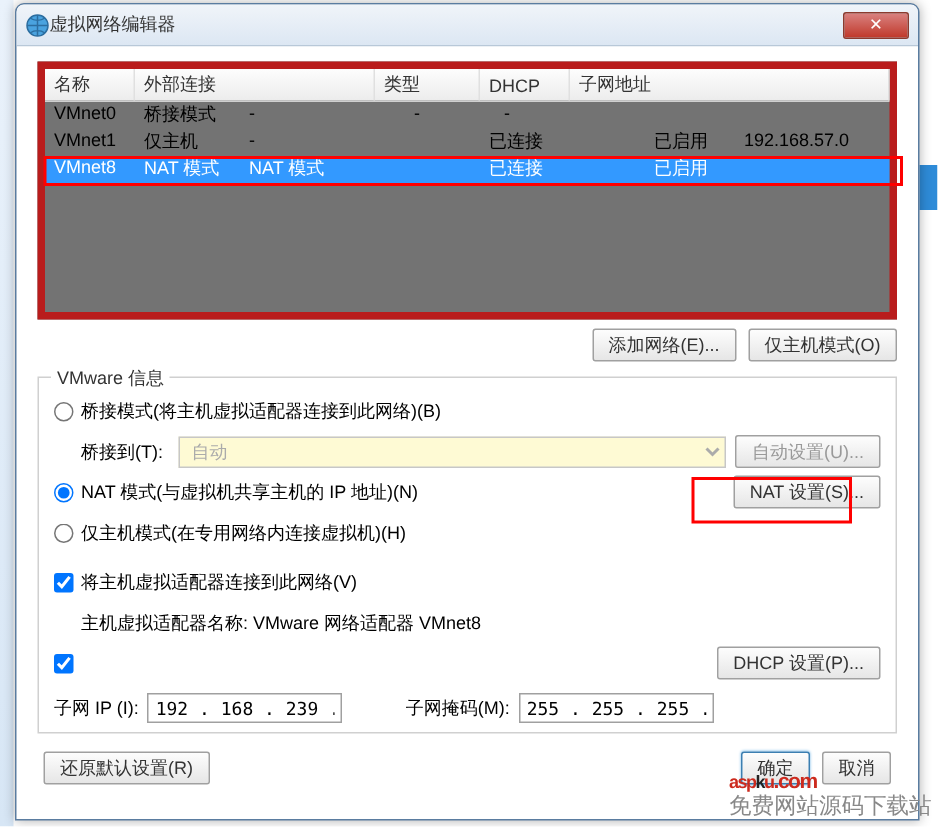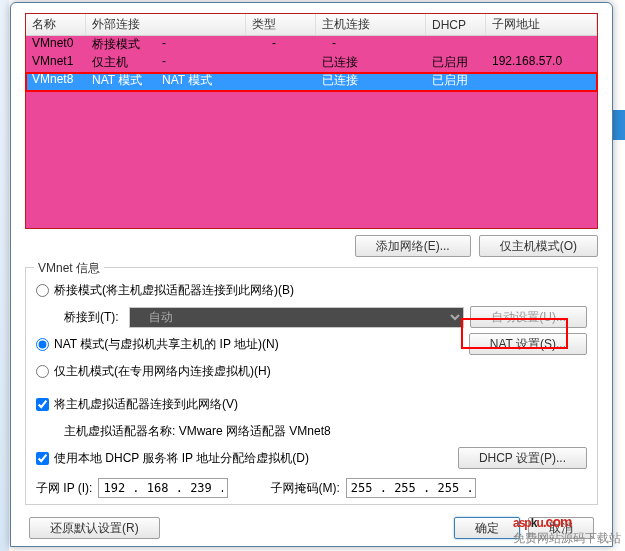--- a/index.html
+++ b/index.html
@@ -2,66 +2,73 @@
 <html><head>
 <meta charset="utf-8">
 <style>
 *{box-sizing:border-box;margin:0;padding:0;font-family:"Microsoft YaHei","SimSun",sans-serif;font-size:12px}
 body{background:#fff;width:625px;height:551px;position:relative;overflow:hidden}
 .window{position:absolute;left:10px;top:2px;width:603px;height:545px;background:#fff;border:1px solid #5a7ca0;border-radius:6px 6px 0 0;box-shadow:0 0 8px rgba(0,0,0,.3)}
 .titlebar{height:28px;background:linear-gradient(#f0f4f9,#dce7f3);border-bottom:1px solid #b8c8d8;display:flex;align-items:center;padding:0 6px;border-radius:5px 5px 0 0}
 .titlebar .title{flex:1;color:#333}
 .close-btn{width:44px;height:18px;background:linear-gradient(#d9817f,#c0392b);border:1px solid #8b3a2e;border-radius:2px;color:#fff;display:flex;align-items:center;justify-content:center;font-size:11px;cursor:pointer}
 .content{padding:10px 14px}
-.table-wrap{border:1px solid #b91c1c;height:216px;background:#ec4899;position:relative}
+.table-wrap{border:5px solid #b91c1c;height:172px;background:#737373;position:relative}
 .thead{display:flex;background:linear-gradient(#fdfdfd,#ececec);border-bottom:1px solid #d0d0d0;height:22px;align-items:center}
 .thead .col{padding:0 6px;border-right:1px solid #e0e0e0;height:100%;display:flex;align-items:center;color:#333}
 .tbody .row{display:flex;height:18px;align-items:flex-start}
 .tbody .row .col{padding:0 6px}
 .c-name{width:60px}.c-type{width:70px}.c-ext{width:160px}.c-host{width:110px}.c-dhcp{width:60px}.c-subnet{flex:1}
 .row.sel{background:#3399ff;color:#fff}
 .redbox1{position:absolute;left:-1px;top:58px;width:573px;height:20px;border:2px solid red;pointer-events:none}
 .btnrow{display:flex;justify-content:flex-end;gap:8px;margin-top:6px}
-.btn{height:22px;padding:0 20px;background:linear-gradient(#fdfdfd,#e6e6e6);border:1px solid #a0a0a0;border-radius:2px;cursor:pointer;display:inline-flex;align-items:center;color:#333}
+.btn{height:22px;padding:0 10px;background:linear-gradient(#fdfdfd,#e6e6e6);border:1px solid #a0a0a0;border-radius:2px;cursor:pointer;display:inline-flex;align-items:center;color:#333}
 .group{border:1px solid #d0d0d0;margin-top:10px;padding:10px 10px 6px;position:relative}
 .group-title{position:absolute;top:-8px;left:8px;background:#fff;padding:0 4px;color:#333}
 .line{display:flex;align-items:center;height:24px;margin-bottom:3px}
 .line input[type=radio],.line input[type=checkbox]{margin-right:5px}
 .line label{margin-right:4px}
-.indent{margin-left:28px}
-.sel-autobridge{flex:1;height:21px;border:1px solid #b0b0b0;background:#000000;color:#888;padding:0 15px;margin:0 6px}
+.indent{margin-left:18px}
+.sel-autobridge{flex:1;height:21px;border:1px solid #b0b0b0;background:#fef9c3;color:#888;padding:0 4px;margin:0 6px}
 .btn.disabled{color:#999}
 .redbox2{position:absolute;right:57px;top:318px;width:107px;height:31px;border:2px solid red;pointer-events:none}
 .subnet-row{display:flex;align-items:center;gap:6px;margin-top:8px}
 .ipfield{width:130px;height:20px;border:1px solid #a0a0a0;padding:0 4px;font-family:monospace;background:#fff}
 .dialog-btns{display:flex;align-items:flex-start;gap:8px;margin-top:12px;padding:0 4px}
 .dialog-btns .spacer{flex:1}
 .btn.primary{border:1px solid #3c7fb1;box-shadow:0 0 2px #6db3e4}
 .watermark{position:absolute;right:4px;bottom:4px;font-size:26px;font-weight:bold;color:#cc2a1e;font-family:Arial;letter-spacing:-1px}
 .watermark .k{color:#222}
-.watermark .sub{font-size:12px;color:#888;display:block;text-align:right;letter-spacing:0;font-weight:normal;margin-top:-4px}
+.watermark .sub{font-size:15px;color:#888;display:block;text-align:right;letter-spacing:0;font-weight:normal;margin-top:-4px}
 .left-strip{position:absolute;left:0;top:0;width:9px;height:551px;background:linear-gradient(#eaf2fb,#d7e6f5)}
 .right-block{position:absolute;right:0;top:110px;width:12px;height:30px;background:#2e8bd8}
 .globe{width:16px;height:16px}
 </style>
 </head>
 <body>
 
 <div class="left-strip"></div>
 <div class="right-block"></div>
 
 <div class="window">
+  <div class="titlebar">
+    <svg class="globe" viewBox="0 0 16 16">
+        <circle cx="8" cy="8" r="7" fill="#4aa3df" stroke="#2c6ea0"></circle>
+        <path d="M1 8h14M8 1v14M3 3c3 2 7 2 10 0M3 13c3-2 7-2 10 0" stroke="#2c6ea0" fill="none"></path>
+      </svg>
+    <span class="title">虚拟网络编辑器</span>
+    <div class="close-btn">✕</div>
+  </div>
 
   <div class="content">
     <div class="table-wrap">
       <div class="thead">
         <div class="col c-name">名称</div>
         <div class="col c-ext">外部连接</div>
         <div class="col c-type">类型</div>
-        <div class="col c-host">主机连接</div>
         <div class="col c-dhcp">DHCP</div>
         <div class="col c-subnet">子网地址</div>
       </div>
       <div class="tbody">
         <div class="row">
           <div class="col c-name">VMnet0</div>
           <div class="col c-type">桥接模式</div>
           <div class="col c-host">-</div>
           <div class="col c-dhcp">-</div>
           <div class="col c-subnet">-</div>
@@ -84,21 +91,21 @@
       </div>
       <div class="redbox1"></div>
     </div>
 
     <div class="btnrow">
       <button class="btn">添加网络(E)...</button>
       <button class="btn">仅主机模式(O)</button>
     </div>
 
     <div class="group">
-      <div class="group-title">VMnet 信息</div>
+      <div class="group-title">VMware 信息</div>
 
       <div class="line">
         <input type="radio" name="mode" style="">
         <label>桥接模式(将主机虚拟适配器连接到此网络)(B)</label>
       </div>
       <div class="line indent">
         <label>桥接到(T):</label>
         <select class="sel-autobridge" disabled="">
           <option>自动</option>
         </select>
@@ -122,21 +129,20 @@
       <div class="line">
         <input type="checkbox" checked="" style="">
         <label>将主机虚拟适配器连接到此网络(V)</label>
       </div>
       <div class="line indent">
         <span>主机虚拟适配器名称: VMware 网络适配器 VMnet8</span>
       </div>
 
       <div class="line">
         <input type="checkbox" checked="" style="">
-        <label>使用本地 DHCP 服务将 IP 地址分配给虚拟机(D)</label>
         <div style="flex:1"></div>
         <button class="btn">DHCP 设置(P)...</button>
       </div>
 
       <div class="subnet-row">
         <label>子网 IP (I):</label>
         <input class="ipfield" value="192 . 168 . 239 . 0" style="">
         <div style="width:30px"></div>
         <label>子网掩码(M):</label>
         <input class="ipfield" value="255 . 255 . 255 . 0" style="">

